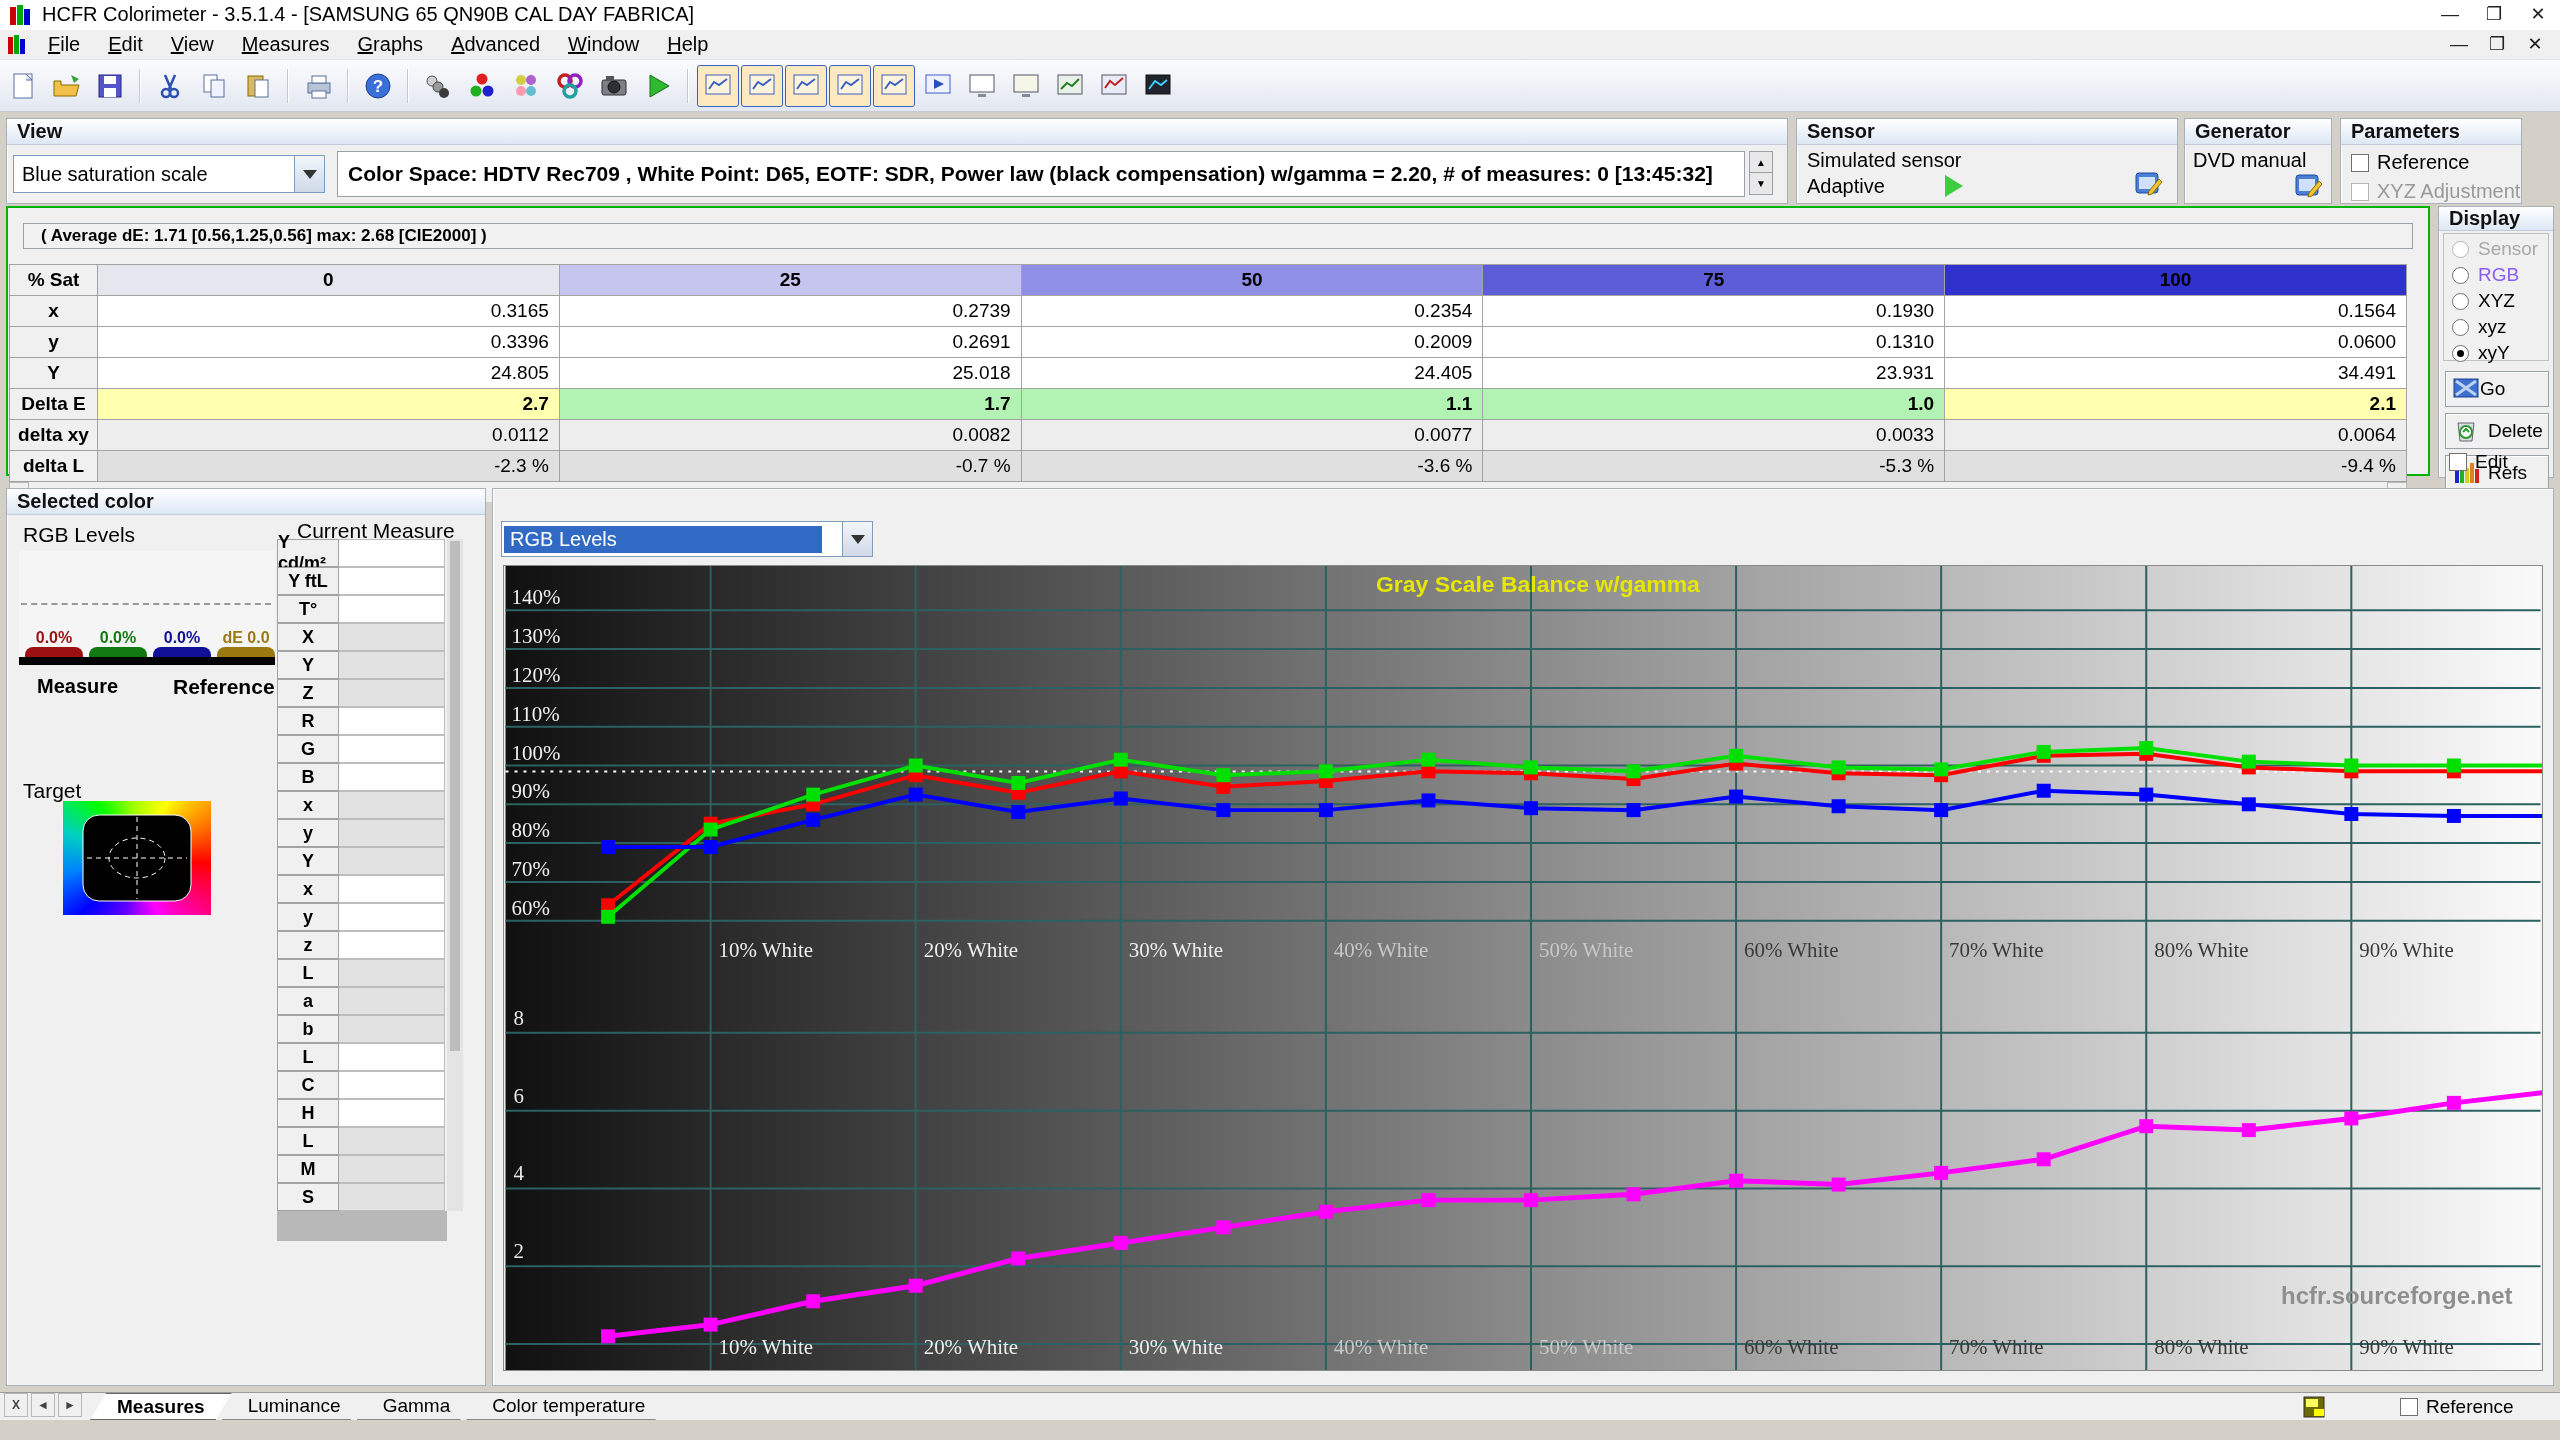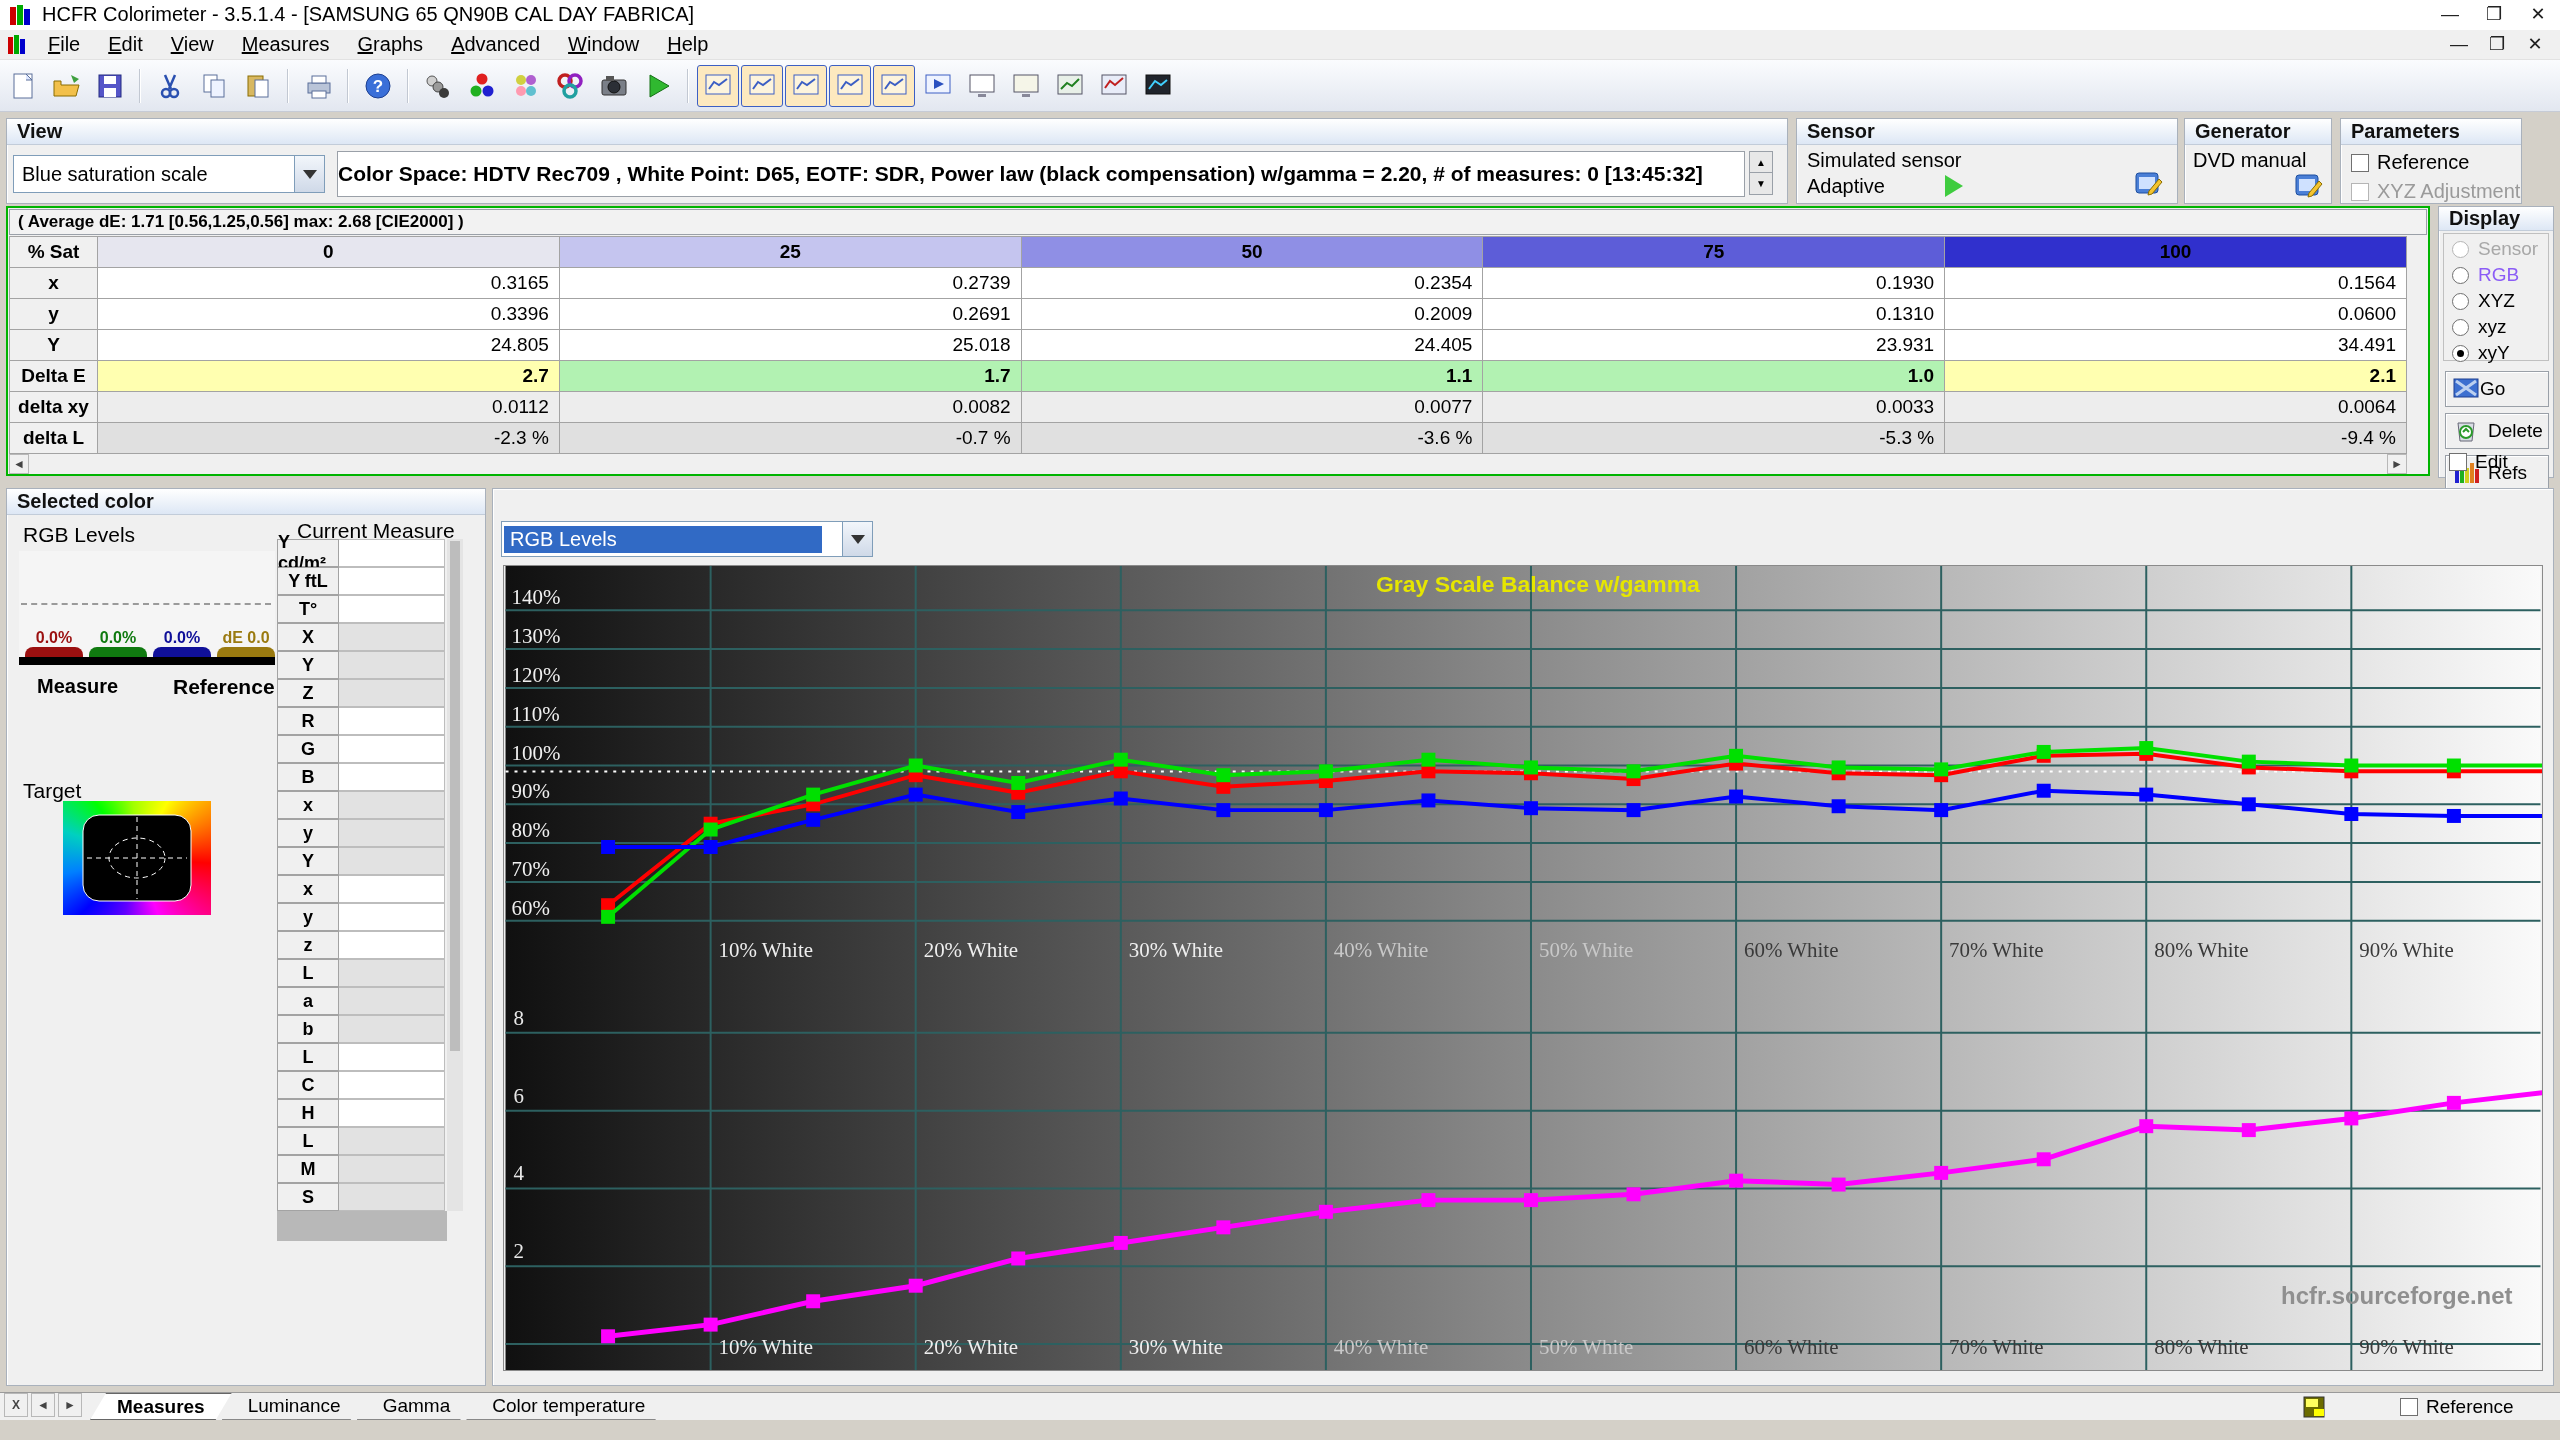--- a/index.html
+++ b/index.html
@@ -30,22 +30,22 @@
   
   .combo { background:#fff; border:1px solid #7f9db9; display:flex; align-items:center;
     font-size:20px;gap:18px; }
   .combo .txt { flex:1; padding-left:8px; white-space:nowrap; overflow:hidden; }
   .combo .btn { width:30px; align-self:stretch; background:linear-gradient(#f2f6fb,#cfd9e8);
     border-left:1px solid #7f9db9; display:flex; align-items:center; justify-content:center; }
   .arr-d { width:0; height:0; border-left:7px solid transparent; border-right:7px solid transparent;
     border-top:9px solid #333; }
   
   #meas-panel { border:2px solid #00b400; background:#f0f0f0; }
-  #summary-bar { height:26px; border:1px solid #9aa0a8; background:#f2f2f2; margin:1px;
-    font-size:17px; font-weight:bold; display:flex; align-items:center; padding-left:8px; }
+  #summary-bar { height:26px; border:1px solid #9aa0a8; background:#f2f2f2; margin:15px;
+    font-size:17px; font-weight:bold; display:flex; align-items:center; padding-left:17px; }
   table#mtable { border-collapse:collapse; table-layout:fixed; font-size:19px; }
   #mtable td, #mtable th { border:1px solid #a3a3a3; height:31px; padding:0 10px; }
   #mtable th { font-weight:bold; }
   #mtable td.val { text-align:right; background:#fff; }
   #mtable td.rowhdr { background:#f0f0f0; font-weight:bold; text-align:center; padding:0 4px;}
   .hscroll { height:20px; background:#f0f0f0; display:flex; align-items:center;
     justify-content:space-between; }
   .sbtn { width:20px; height:20px; background:#f0f0f0; border:1px solid #b8b8b8;
     font-size:12px; display:flex; align-items:center; justify-content:center; color:#444; }
   
@@ -285,21 +285,21 @@
   </div>
 
 <div class="abs gbox" style="left:6px;top:118px;width:1782px;height:86px">
   <div class="gbox-hdr">View</div>
   <div class="abs combo" style="left:6px;top:36px;width:312px;height:38px">
     <span class="txt">Blue saturation scale</span>
     <span class="btn">
         <span class="arr-d"></span>
       </span>
   </div>
-  <div class="abs" style="left:330px;top:32px;width:1408px;height:46px;background:#fff;border:1px solid #9aa0a8;display:flex;align-items:center;font-size:21px;font-weight:bold;white-space:nowrap;overflow:hidden">Color Space: HDTV Rec709 , White Point: D65, EOTF:  SDR, Power law (black compensation) w/gamma = 2.20, # of measures: 0 [13:45:32]</div>
+  <div class="abs" style="left:330px;top:32px;width:1408px;height:46px;background:#fff;border:1px solid #9aa0a8;display:flex;align-items:center;padding-left:10px;font-size:21px;font-weight:bold;white-space:nowrap;overflow:hidden">Color Space: HDTV Rec709 , White Point: D65, EOTF:  SDR, Power law (black compensation) w/gamma = 2.20, # of measures: 0 [13:45:32]</div>
   <div class="abs" style="left:1742px;top:32px;width:24px;height:46px">
     <div style="height:22px;border:1px solid #9aa0a8;background:#e8e8e8;display:flex;align-items:center;justify-content:center;font-size:10px">▲</div>
     <div style="height:22px;border:1px solid #9aa0a8;border-top:none;background:#e8e8e8;display:flex;align-items:center;justify-content:center;font-size:10px">▼</div>
   </div>
 </div>
 
 <div class="abs gbox" style="left:1796px;top:118px;width:382px;height:86px">
   <div class="gbox-hdr">Sensor</div>
   <div class="abs" style="left:10px;top:30px;font-size:20px">Simulated sensor</div>
   <div class="abs" style="left:10px;top:56px;font-size:20px">Adaptive</div>

